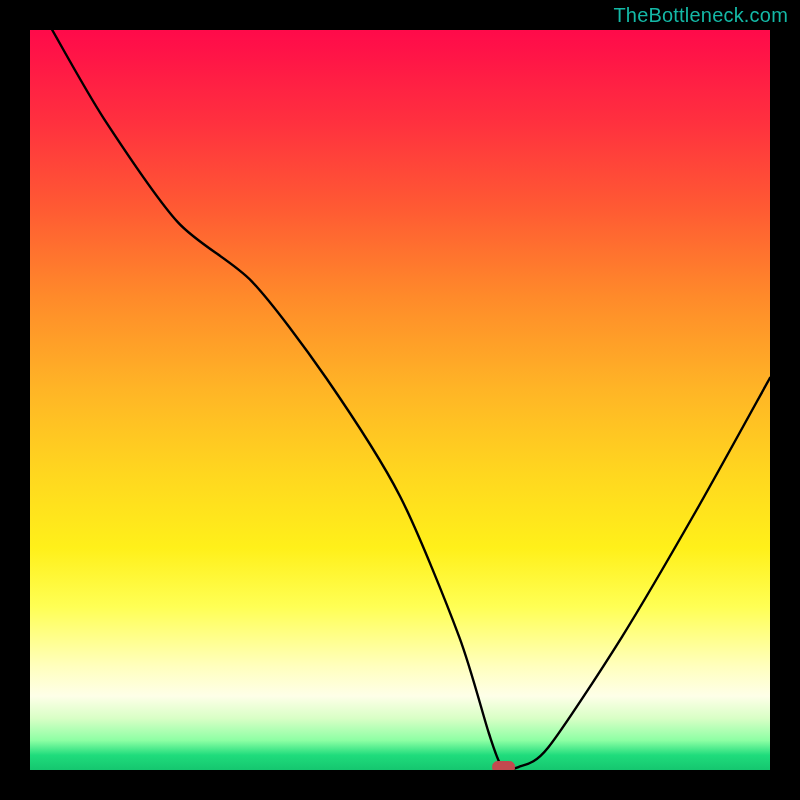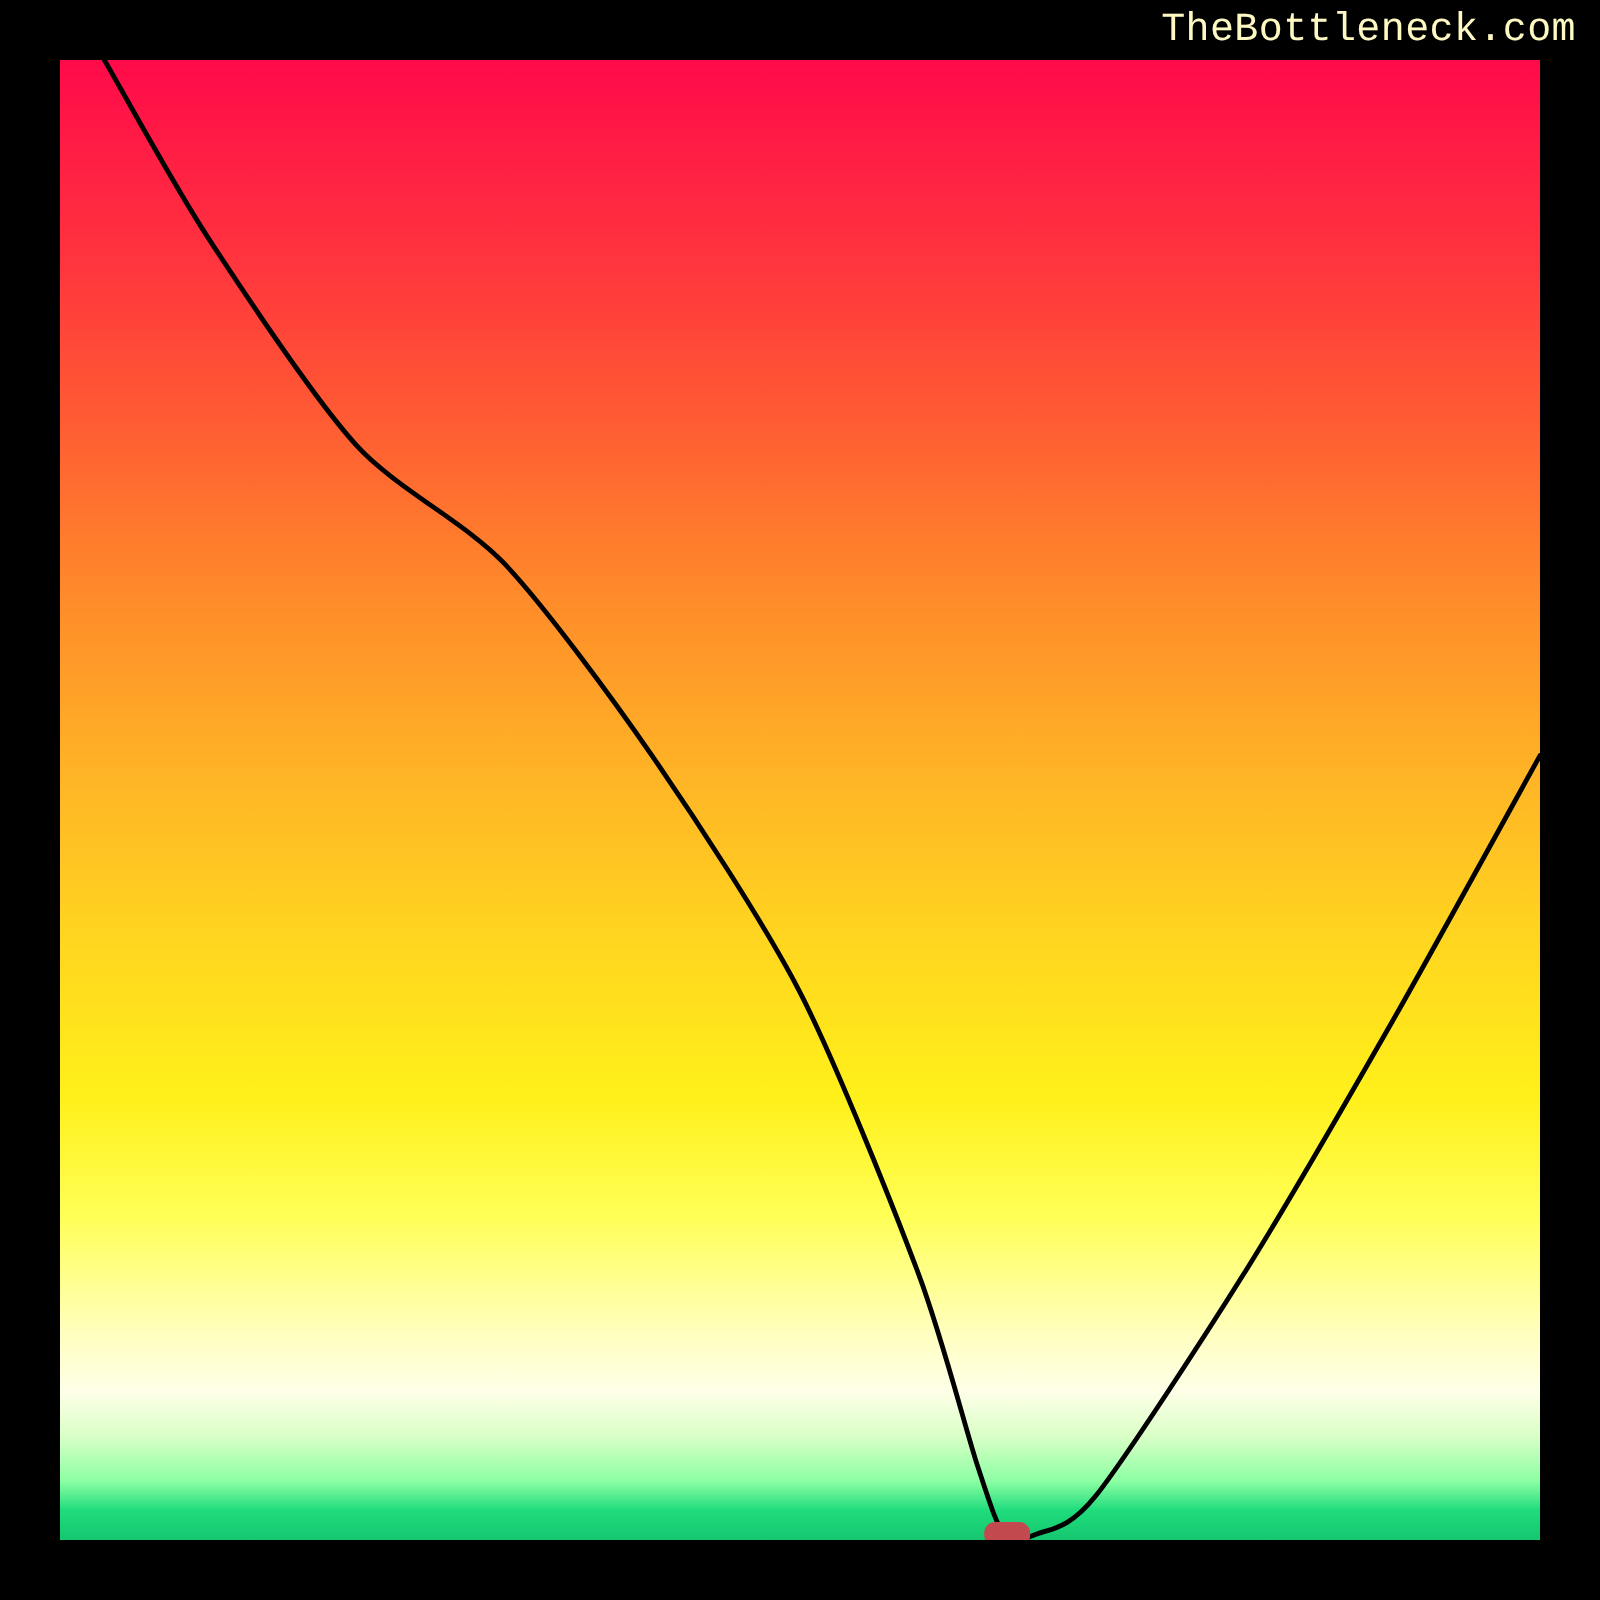--- a/index.html
+++ b/index.html
@@ -14,26 +14,25 @@
   .frame {
     position: relative;
     width: 800px;
     height: 800px;
     background: #000;
   }
   .watermark {
     position: absolute;
     top: 4px;
     right: 12px;
-    color: #fef9c3;
+    color: #14b8a6;
     font-size: 20px;
     font-weight: 500;
     letter-spacing: 0.2px;
     z-index: 10;
-    font-family: Liberation Mono, monospace;
   }
   .plot-area {
     position: absolute;
     left: 30px;
     top: 30px;
     width: 740px;
     height: 740px;
     overflow: hidden;
   }
   .gradient-bg {

